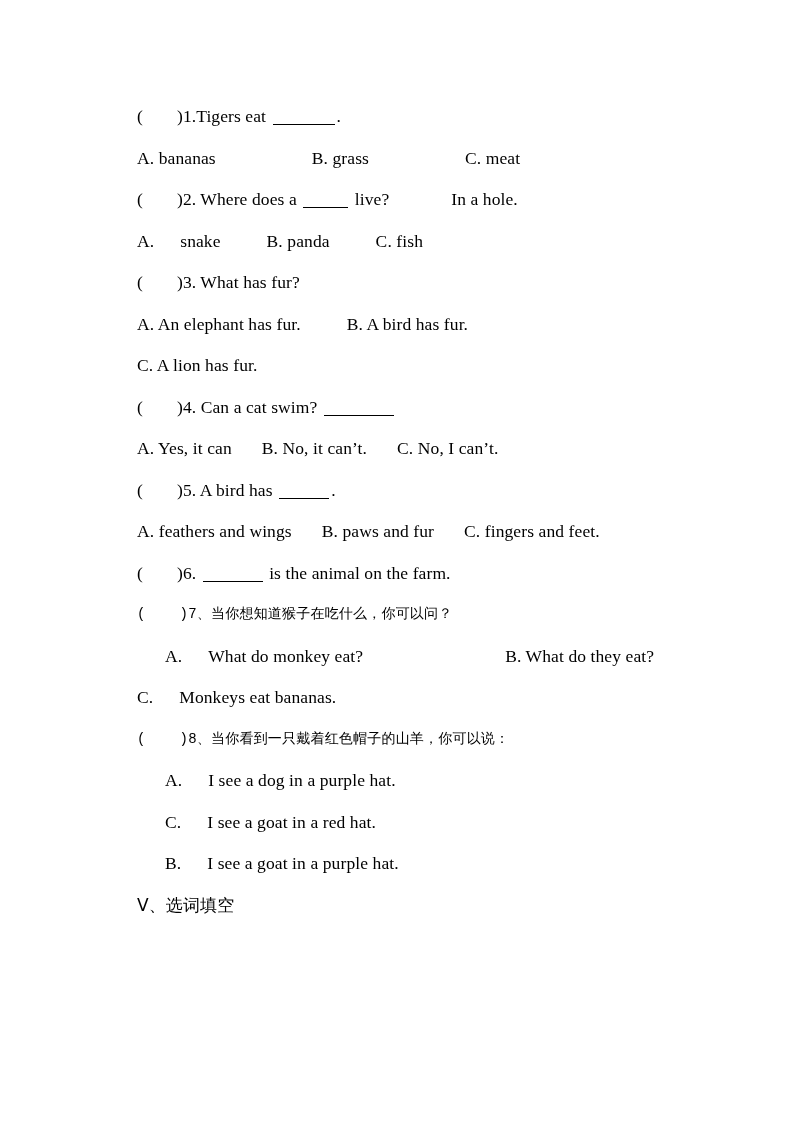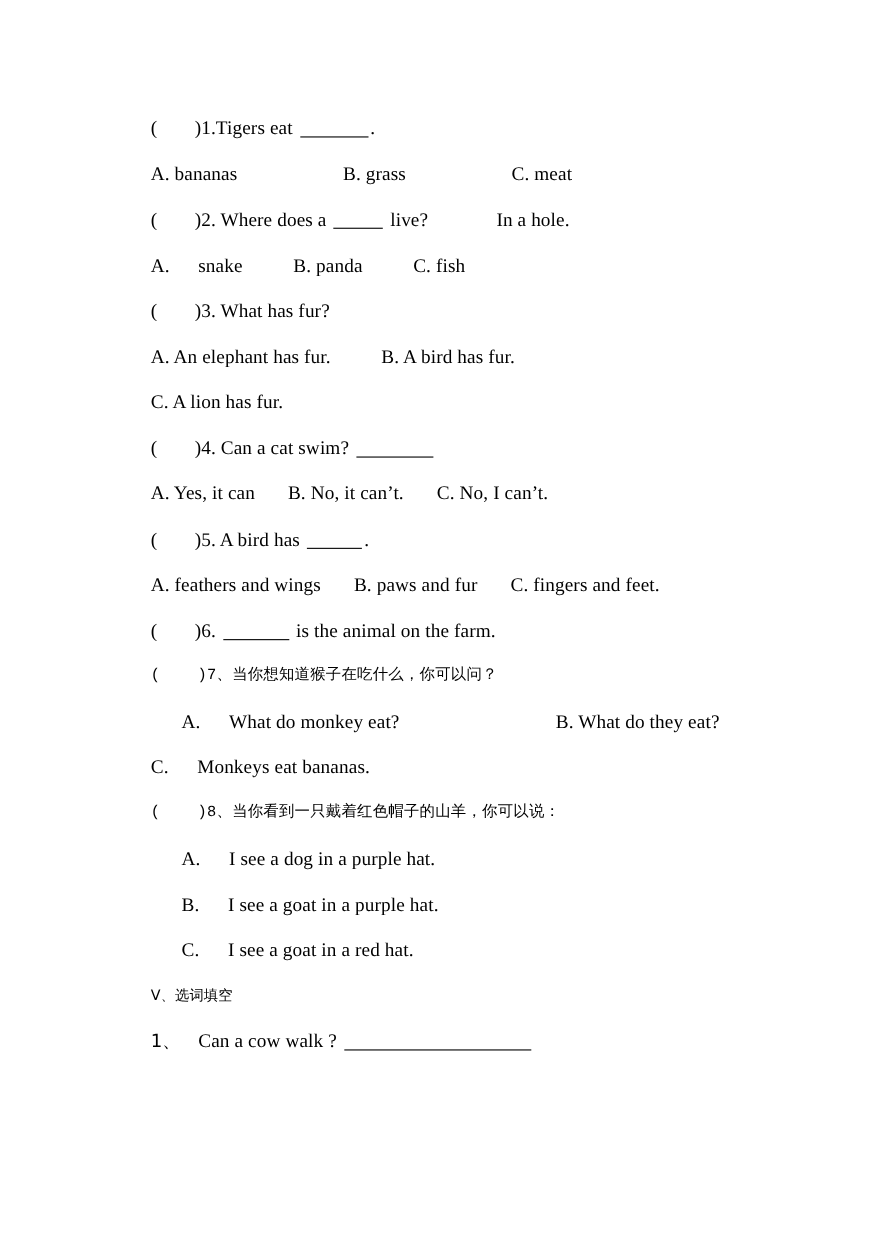--- a/index.html
+++ b/index.html
@@ -39,21 +39,21 @@
     font-size: 14px;
     letter-spacing: 0.2px;
   }
   .row.indent {
     padding-left: 28px;
     text-decoration: underline;
   }
   
   .row.sec-head {
     font-family: "DejaVu Sans", "Liberation Sans", sans-serif;
-    font-size: 13px;
+    font-size: 17px;
   }
   
   .bracket {
     display: inline-block;
   }
   .bracket .paren-open { display:inline-block; }
   .bracket .gap { display: inline-block; width: 34px; }
   .bracket .paren-close { display:inline-block; }
   .qnum { display: inline-block; }
   
@@ -136,24 +136,21 @@
     <span class="opt"><span>C.</span><span class="tab"></span><span>Monkeys eat bananas.</span></span>
   </div>
 
   <div class="row cn">
     <span class="bracket"><span class="paren-open">(</span><span class="gap"></span><span class="paren-close">)</span></span><span class="qnum">8、</span><span>当你看到一只戴着红色帽子的山羊，你可以说：</span>
   </div>
   <div class="row indent">
     <span class="opt"><span>A.</span><span class="tab"></span><span>I see a dog in a purple hat.</span></span>
   </div>
   <div class="row indent">
-    <span class="opt"><span>B.</span><span class="tab"></span><span>I see a goat in a purple hat.</span></span>
+    <span class="opt"><span>C.</span><span class="tab"></span><span>I see a goat in a red hat.</span></span>
   </div>
   <div class="row indent">
-    <span class="opt"><span>C.</span><span class="tab"></span><span>I see a goat in a red hat.</span></span>
+    <span class="opt"><span>B.</span><span class="tab"></span><span>I see a goat in a purple hat.</span></span>
   </div>
 
   <div class="row sec-head">V、选词填空</div>
-  <div class="row">
-    <span class="qnum cn" style="font-family:'DejaVu Sans','Liberation Sans',sans-serif;font-size:16.5px;">1、</span><span class="sp-sm"></span><span>Can a cow walk ?</span> <span class="blank w170"></span>
-  </div>
 
 </div>
 
 </body></html>

